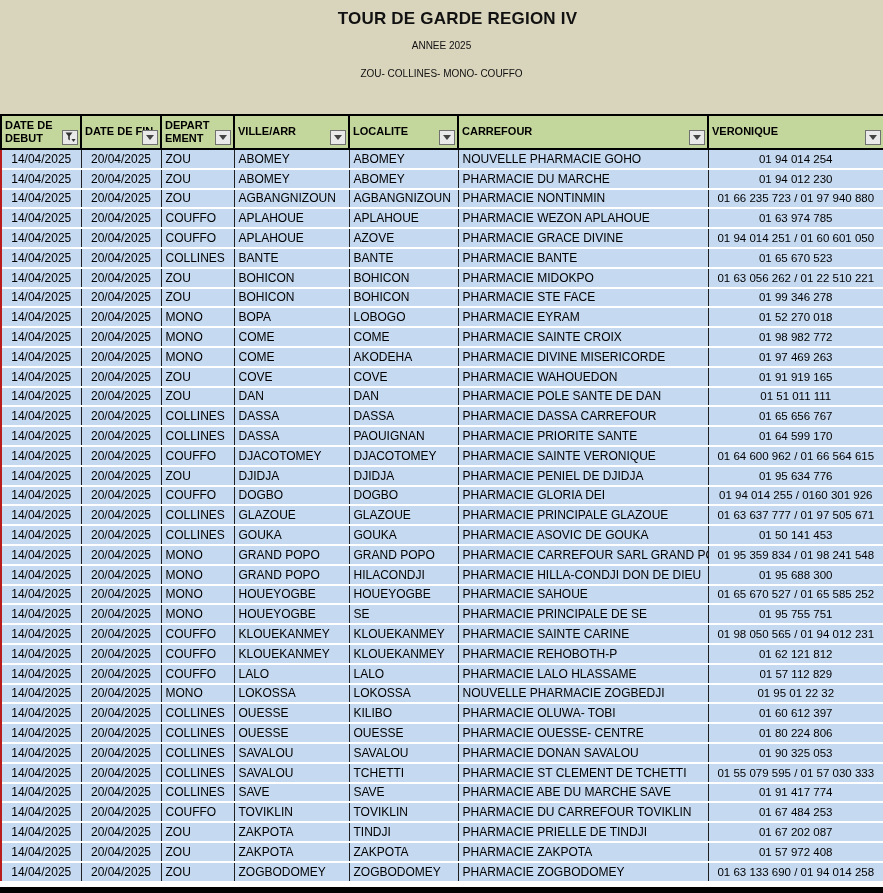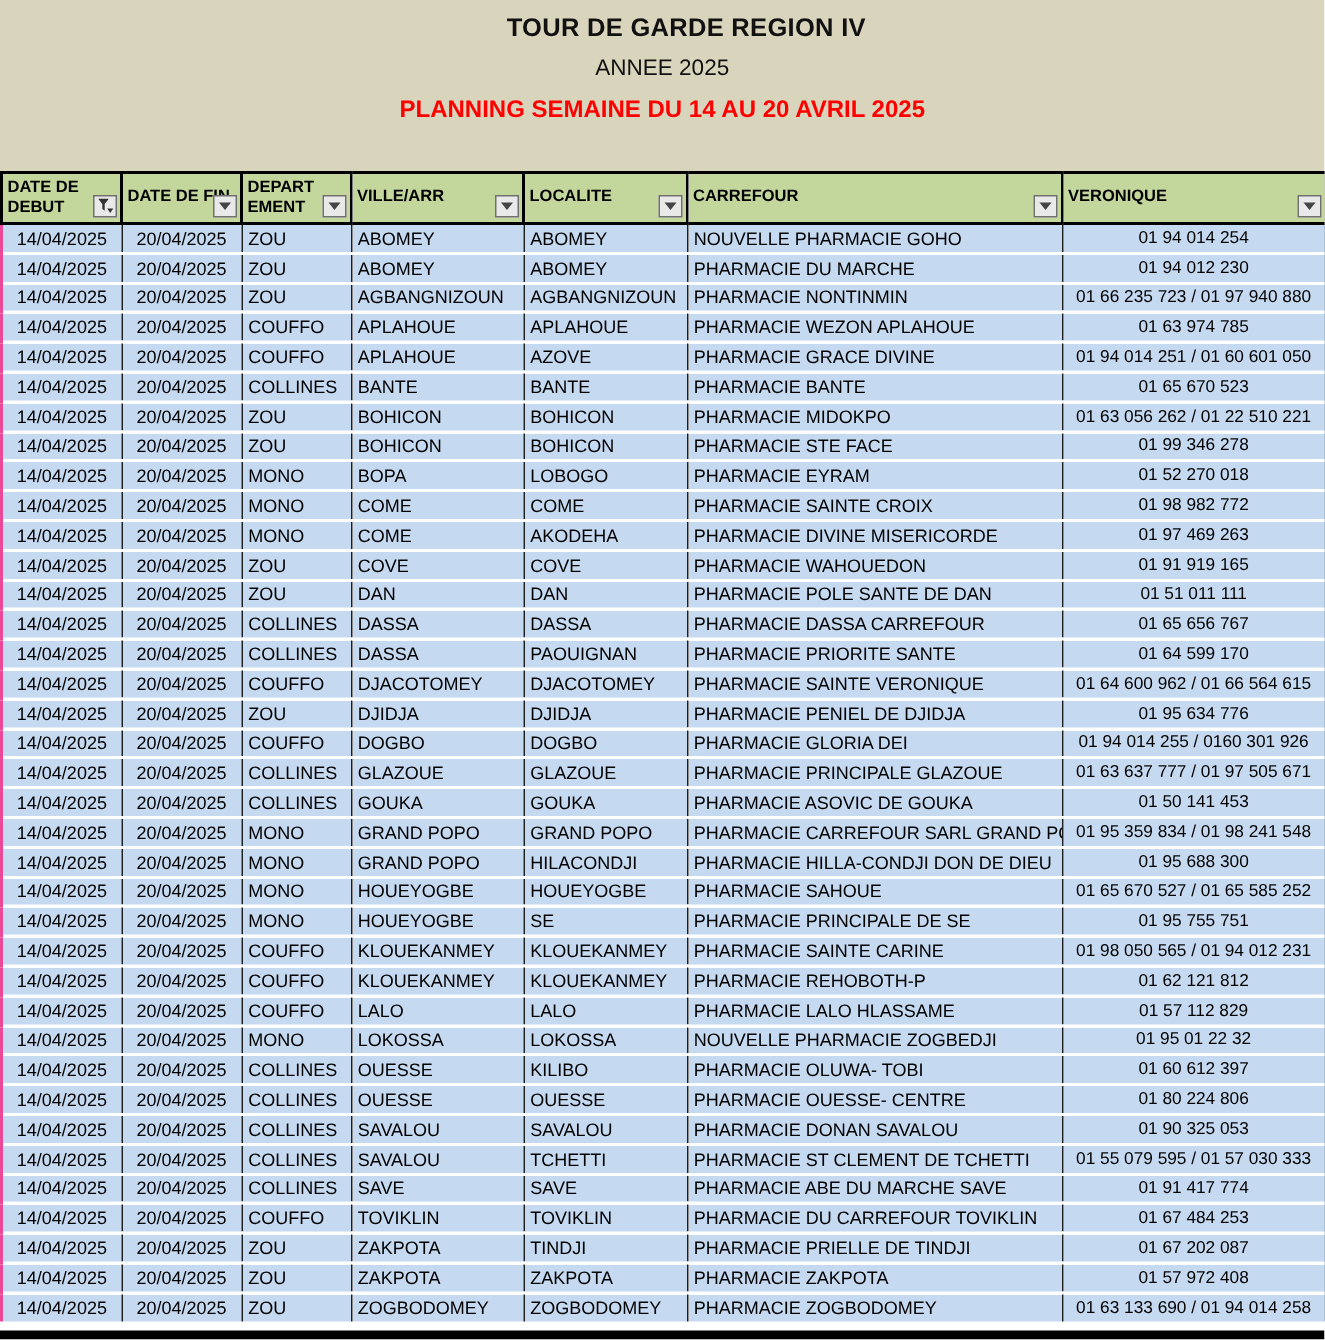--- a/index.html
+++ b/index.html
@@ -4,43 +4,43 @@
 <style>
   html,body{margin:0;padding:0;}
   body{font-family:"Liberation Sans",sans-serif;background:#fff;}
   .sheet{position:relative;width:883px;height:893px;overflow:hidden;background:#fff;}
 
   
   .title-block{width:883px;height:114px;background:#d9d4bc;text-align:center;
     box-sizing:border-box;padding-top:6px;}
   .title-line{color:#111;}
   .t1{font-size:17px;font-weight:bold;line-height:26px;letter-spacing:.2px;padding-left:32px;}
-  .t2,.t3{font-size:15px;font-weight:500;line-height:28px;}
+  .t2,.t3{font-size:10px;font-weight:500;line-height:28px;}
   .t4{font-size:16px;font-weight:bold;line-height:28px;color:#f00;}
 
   
   table{border-collapse:collapse;table-layout:fixed;width:883px;}
   col.c0{width:80px}col.c1{width:80px}col.c2{width:73px}col.c3{width:115px}
   col.c4{width:109px}col.c5{width:250px}col.c6{width:176px}
 
   th{position:relative;background:#c3d69b;border:2px solid #000;
      font-size:11px;font-weight:bold;color:#000;text-align:left;
      vertical-align:middle;padding:1px 18px 2px 3px;height:34px;
      box-sizing:border-box;line-height:13px;}
   th.one-line{white-space:nowrap;overflow:hidden;padding-right:2px;}
   th.brk{overflow-wrap:anywhere;word-break:break-all;margin-left:20px;}
 
   td{background:#c5d9f1;height:19.8px;box-sizing:border-box;
      border-left:1px solid #1f1f1f;border-right:1px solid #1f1f1f;
      border-top:2px solid #ffffff;
      font-size:12px;color:#000;white-space:nowrap;overflow:hidden;
      padding:0 4px;vertical-align:middle;}
   tbody tr:first-child td{border-top:2px solid #000;}
-  td:first-child{border-left:2px solid #ec4899;}
-  td:last-child{border-right:2px solid #0c4a6e;}
+  td:first-child{border-left:2px solid #b91c1c;}
+  td:last-child{border-right:2px solid #3b82f6;}
   td.al-c{text-align:center;}
   td.al-l{text-align:left;}
   td.tel{font-size:11.5px;padding:0 2px;text-align:center;}
 
   
   .filter-btn{position:absolute;right:2px;bottom:3px;width:16px;height:15px;
     background:#e9e9e9;border:1px solid #707070;box-sizing:border-box;
     display:flex;align-items:center;justify-content:center;cursor:pointer;}
   .arr{width:0;height:0;border-left:4px solid transparent;
     border-right:4px solid transparent;border-top:5px solid #444;}
@@ -50,21 +50,21 @@
   .bottom-bar{position:absolute;left:0;bottom:0;width:883px;height:6px;background:#000;}
 </style>
 </head>
 <body>
 
 <div class="sheet">
 
   <div class="title-block">
     <div class="title-line t1">TOUR DE GARDE REGION IV</div>
     <div class="title-line t2">ANNEE 2025</div>
-    <div class="title-line t4">PLANNING SEMAINE DU 14 AU 20 AVRIL  2025</div>
+    <div class="title-line t3">ZOU- COLLINES- MONO- COUFFO</div>
   </div>
 
   <table>
     <colgroup>
       <col class="c0">
         <col class="c1">
         <col class="c2">
         <col class="c3">
       <col class="c4">
         <col class="c5">

